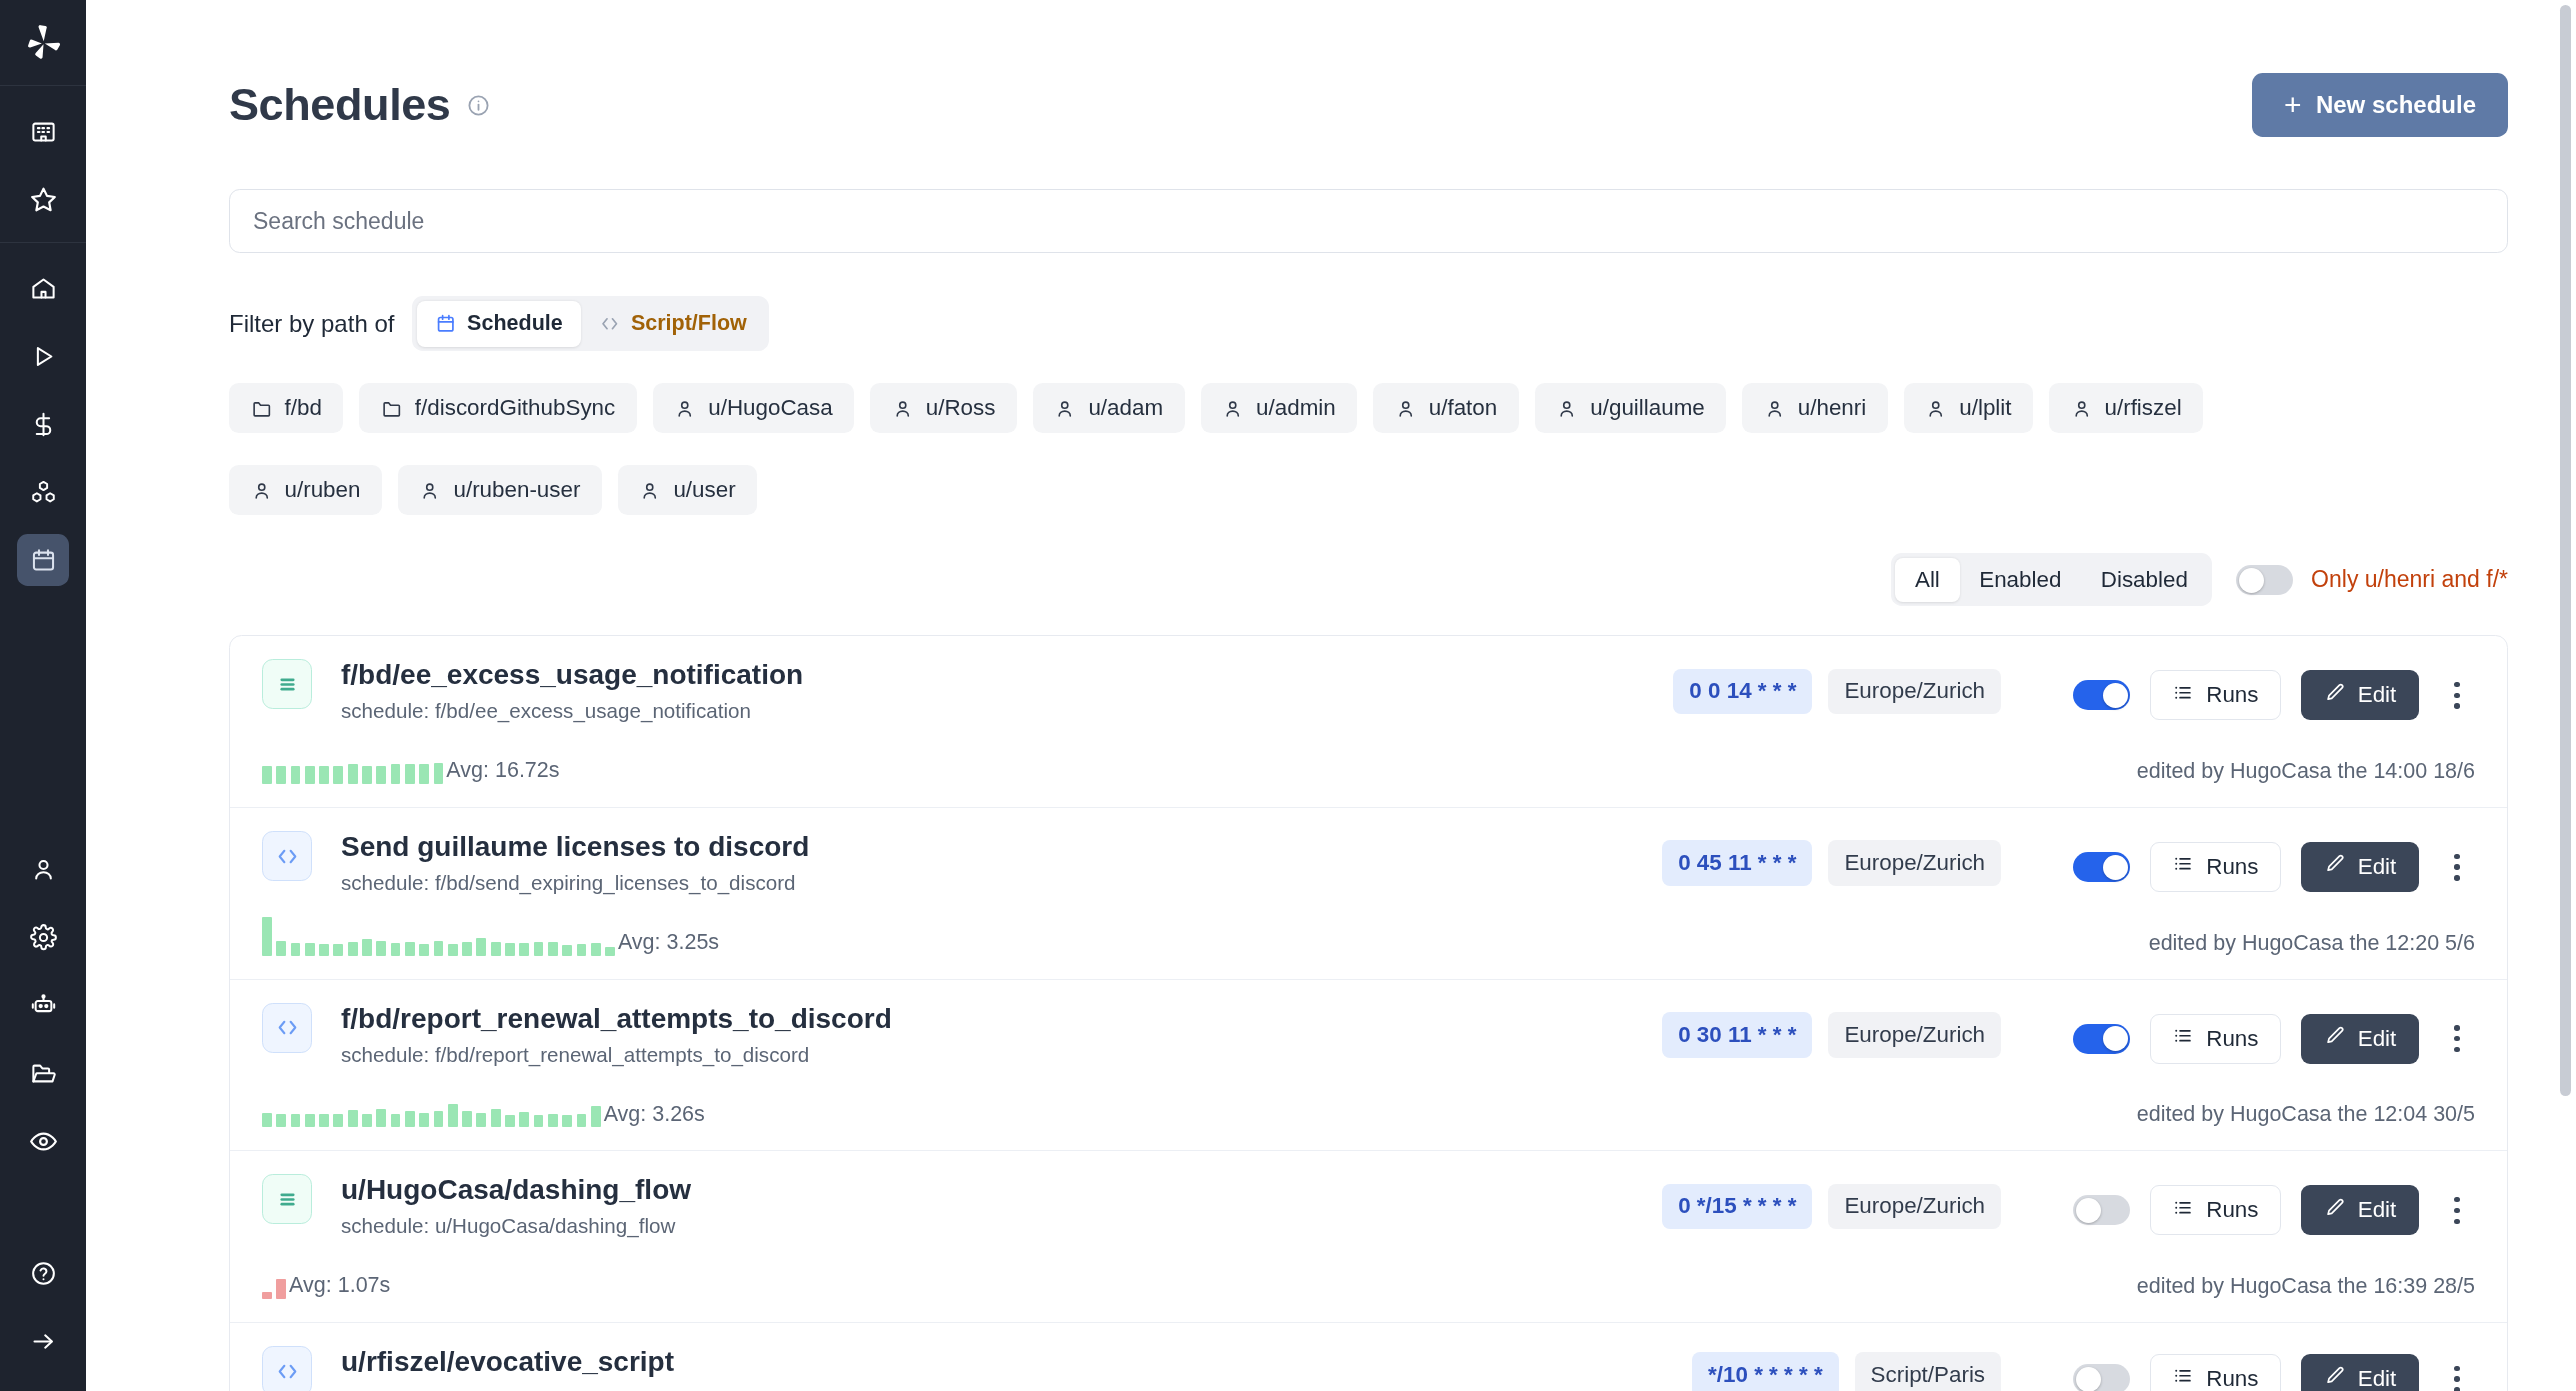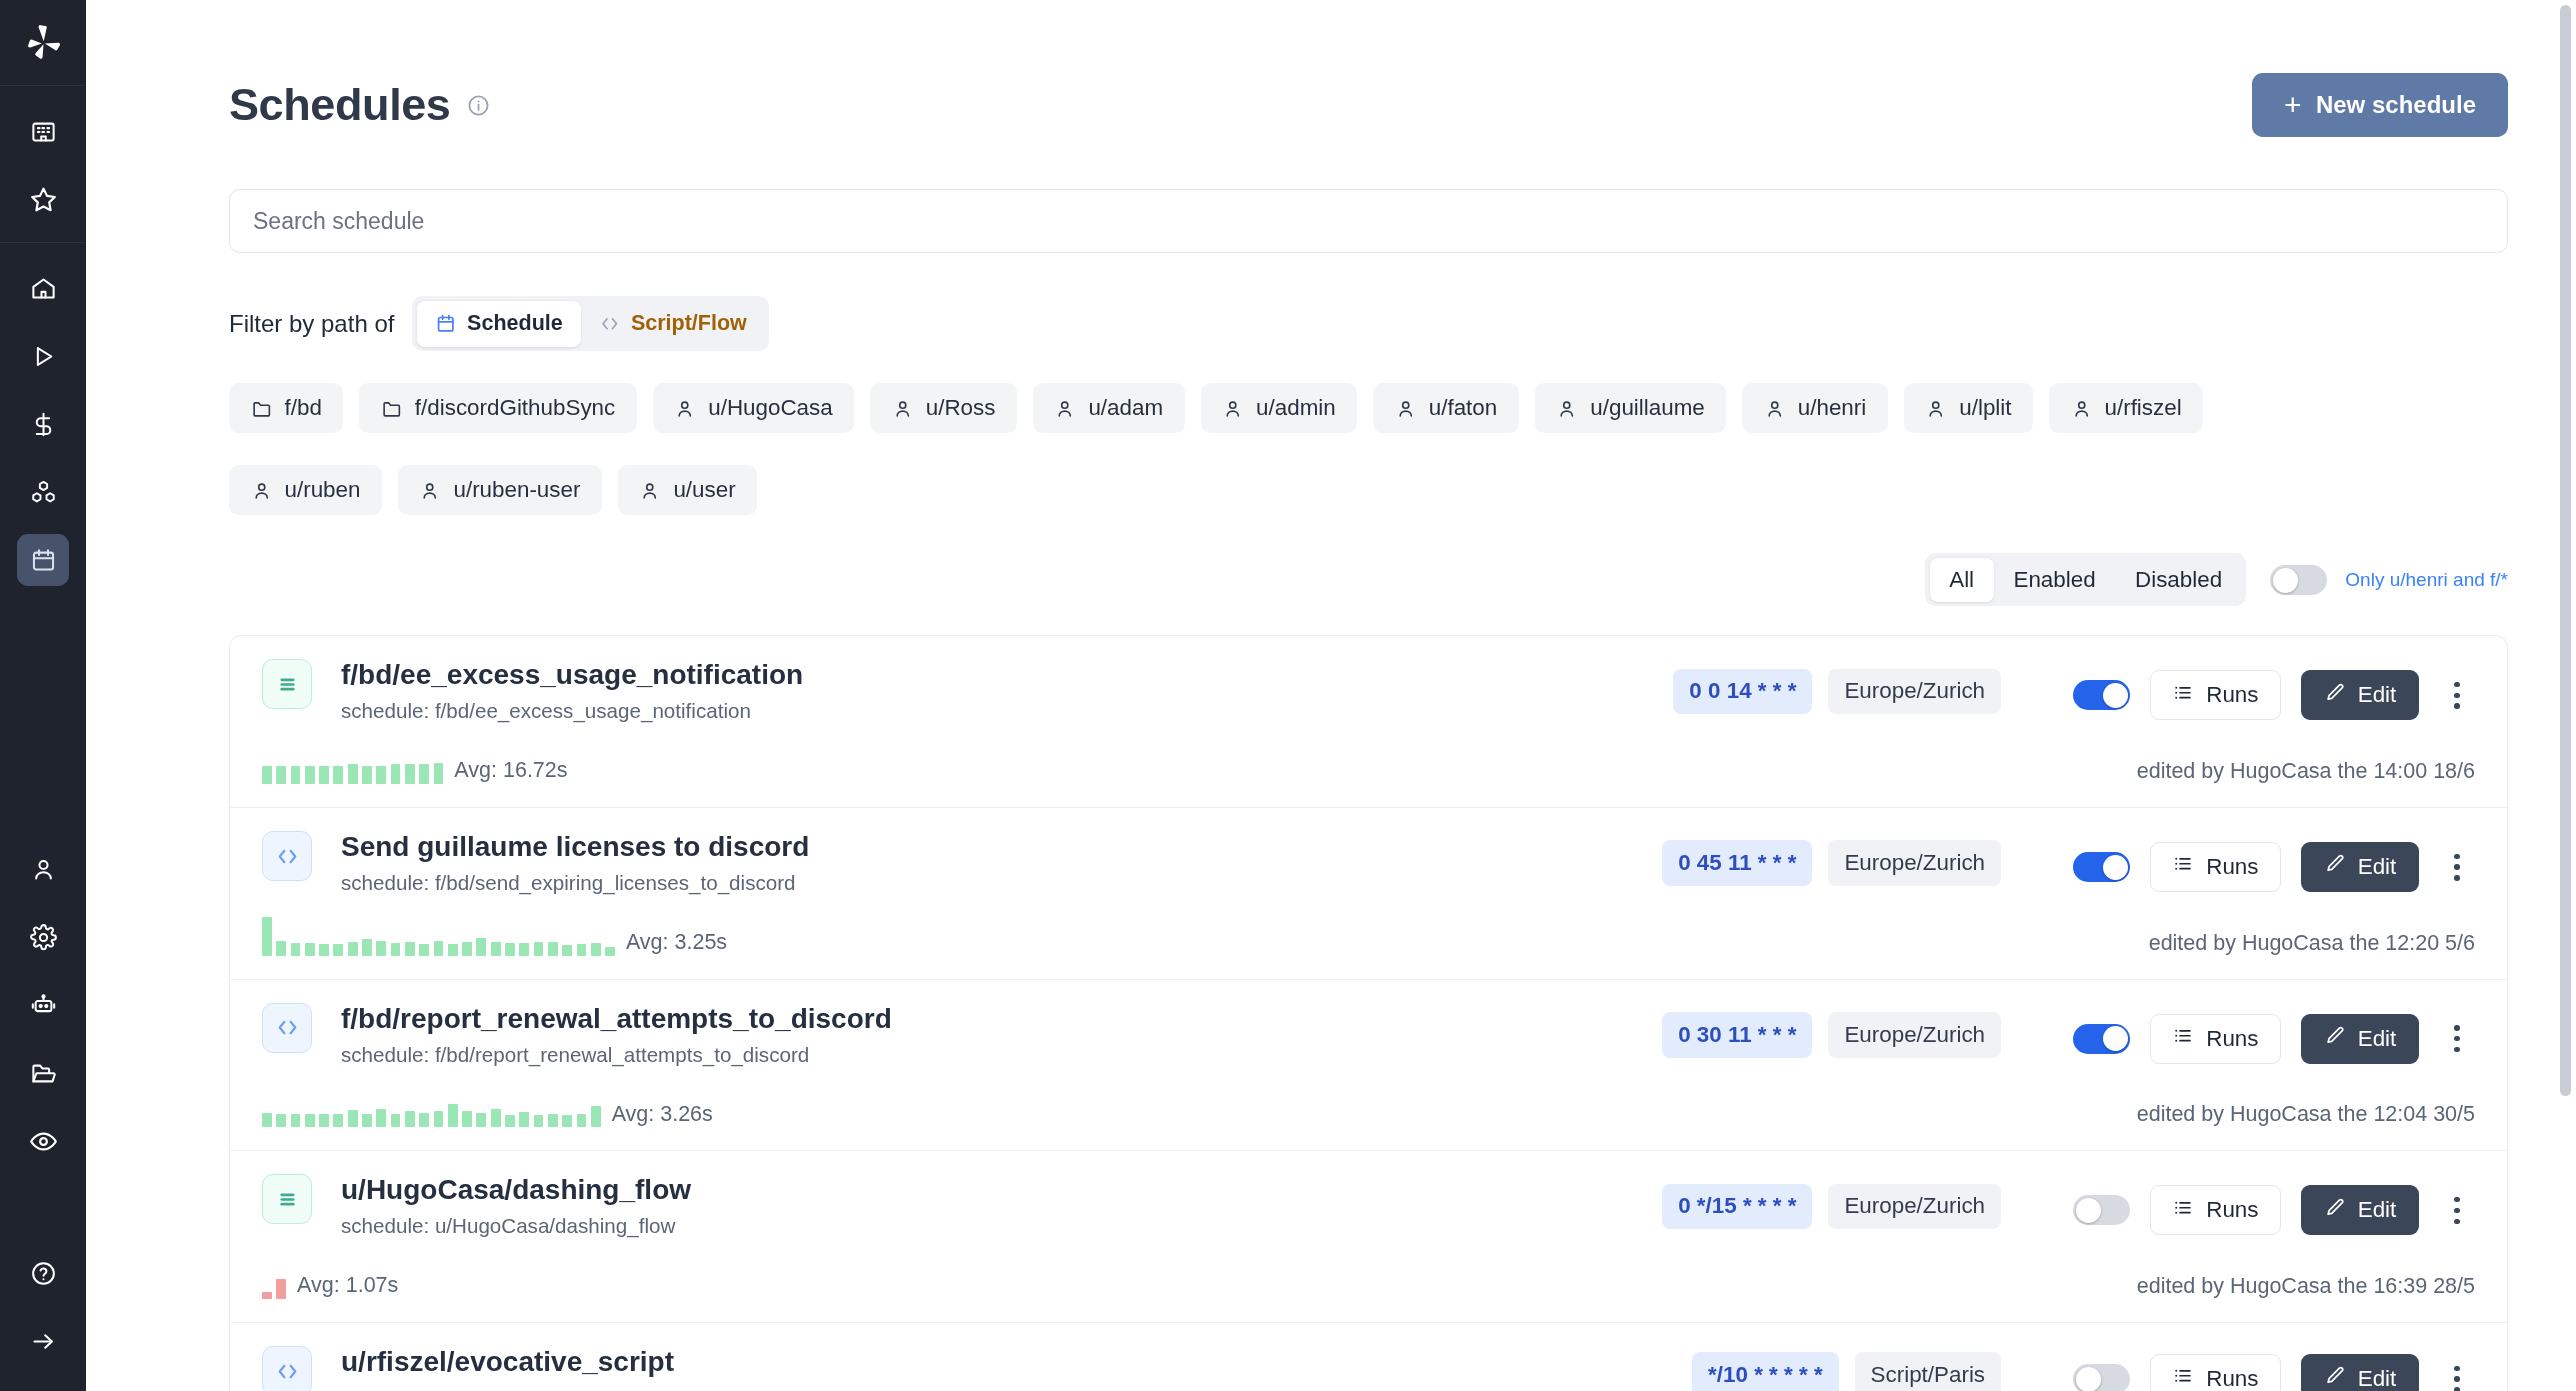--- a/index.html
+++ b/index.html
@@ -131,21 +131,21 @@
     width: 57px; height: 30px; border-radius: 15px; background: #d7dae0;
     position: relative; cursor: pointer; flex: 0 0 57px;
   }
   .switch .knob {
     position: absolute; top: 2.7px; left: 2.7px;
     width: 25px; height: 25px; border-radius: 50%; background: #fff;
     box-shadow: 0 0.9px 2.7px rgba(0,0,0,.25);
   }
   .switch.on { background: #2563eb; }
   .switch.on .knob { left: 29.5px; }
-  .toggle-label { font-size: 19px; color: #3b82f6; }
+  .toggle-label { font-size: 23px; color: #c2410c; }
 
   
   .list {
     margin: 29px 68px 0 143px;
     border: 0.9px solid #e7eaf0; border-radius: 12.5px;
     overflow: hidden; background: #fff;
   }
   .row { border-bottom: 0.9px solid #eceff4; padding: 23px 0 0 0; }
   .row:last-child { border-bottom: none; }
   .row-top { display: flex; padding: 0 32px; }
@@ -185,21 +185,21 @@
   .kebab {
     width: 36px; height: 50px; display: flex; flex-direction: column;
     align-items: center; justify-content: center; gap: 5.4px; cursor: pointer;
   }
   .kebab i { width: 5.4px; height: 5.4px; border-radius: 50%; background: #3b4658; display: block; }
 
   .row-bottom {
     display: flex; align-items: flex-end; justify-content: space-between;
     padding: 19.7px 32px 23px 32px;
   }
-  .spark-wrap { display: flex; align-items: flex-end; gap: 11px; }
+  .spark-wrap { display: flex; align-items: flex-end; gap: 3px; }
   .spark { display: flex; align-items: flex-end; gap: 4.5px; height: 41px; }
   .spark i { width: 9.8px; display: block; border-radius: 0.9px; }
   .avg { font-size: 21.5px; color: #5b6575; padding-bottom: 0.9px; }
   .edited { font-size: 21.5px; color: #5b6575; }
 
   .scrollbar {
     position: absolute; right: 5.4px; top: 5.4px;
     width: 10.7px; height: 1091px; border-radius: 5.4px; background: #c8ccd4;
   }
 </style>

